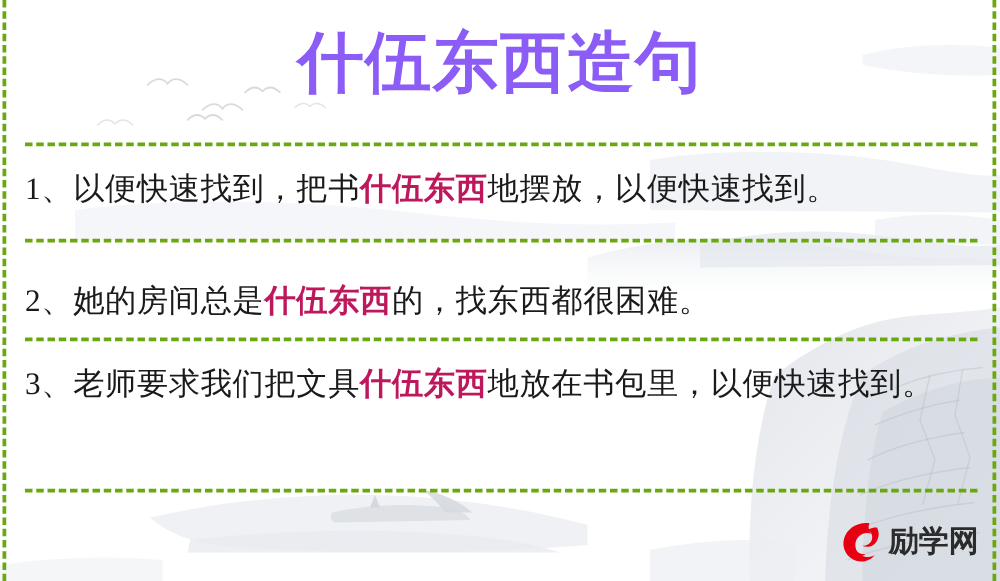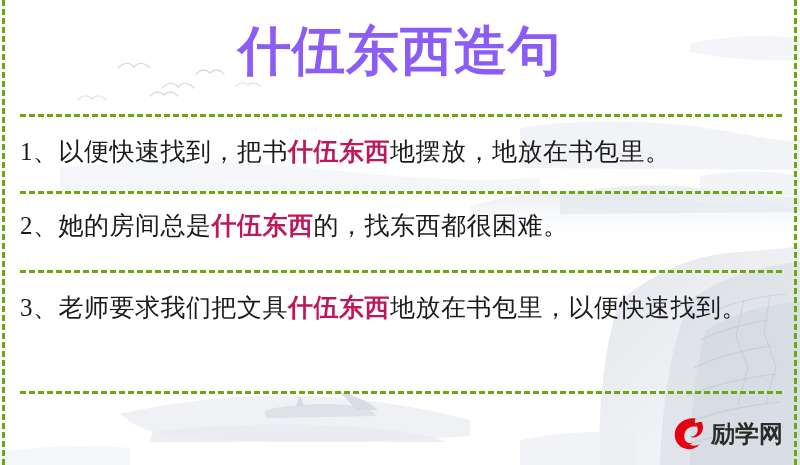--- a/index.html
+++ b/index.html
@@ -94,21 +94,21 @@
     left: 20px;
     width: 762px;
     font-family: "Liberation Serif", "DejaVu Serif", serif;
     font-size: 25px;
     line-height: 44px;
     color: #1a1a1a;
     letter-spacing: 0.5px;
     text-align: left;
   }
   .s1 { top: 130px; }
-  .s2 { top: 204px; }
+  .s2 { top: 220px; }
   .s3 { top: 286px; }
 
   .kw {
     color: #be185d;
     font-weight: bold;
   }
 
   
   .logo {
     position: absolute;
@@ -222,21 +222,21 @@
 
     <div class="title-block">
       <span class="title">什伍东西造句</span>
     </div>
 
     <div class="sep sep-1"></div>
     <div class="sep sep-2"></div>
     <div class="sep sep-3"></div>
     <div class="sep sep-4"></div>
 
-    <div class="sentence s1"><span>1、</span><span>以便快速找到，把书</span><span class="kw">什伍东西</span><span>地摆放，地放在书包里。</span></div>
+    <div class="sentence s1"><span>1、</span><span>以便快速找到，把书</span><span class="kw">什伍东西</span><span>地摆放，以便快速找到。</span></div>
 
     <div class="sentence s2"><span>2、</span><span>她的房间总是</span><span class="kw">什伍东西</span><span>的，找东西都很困难。</span></div>
 
     <div class="sentence s3"><span>3、</span><span>老师要求我们把文具</span><span class="kw">什伍东西</span><span>地放在书包里，以便快速找到。</span></div>
 
   </div>
 
   <div class="logo">
     <span class="logo-mark">
       <svg viewBox="0 0 42 42" xmlns="http://www.w3.org/2000/svg" aria-hidden="true">

